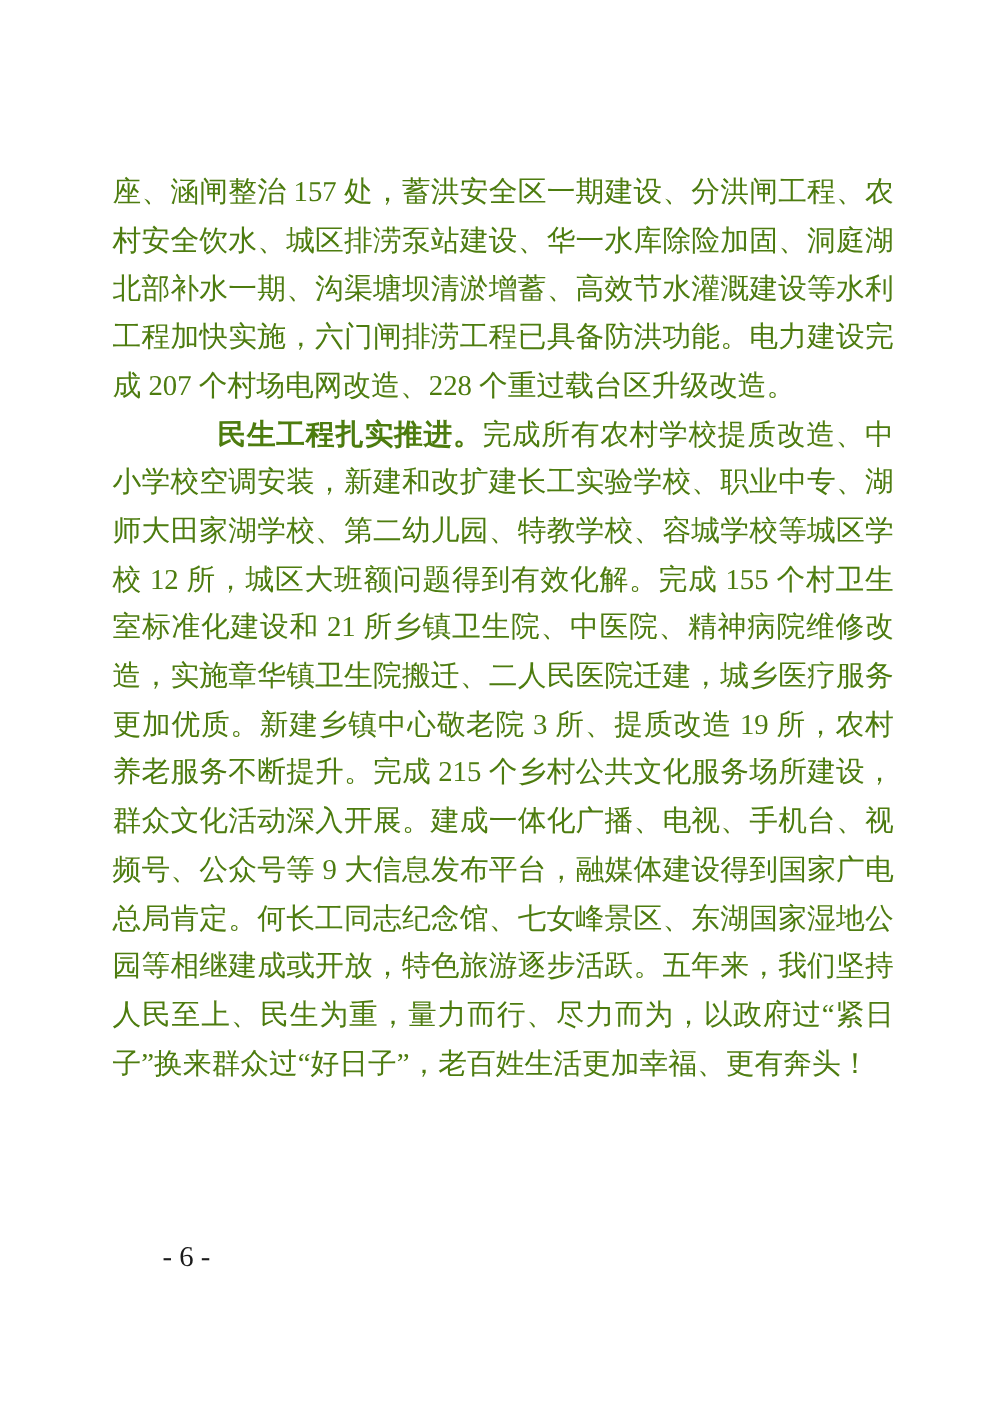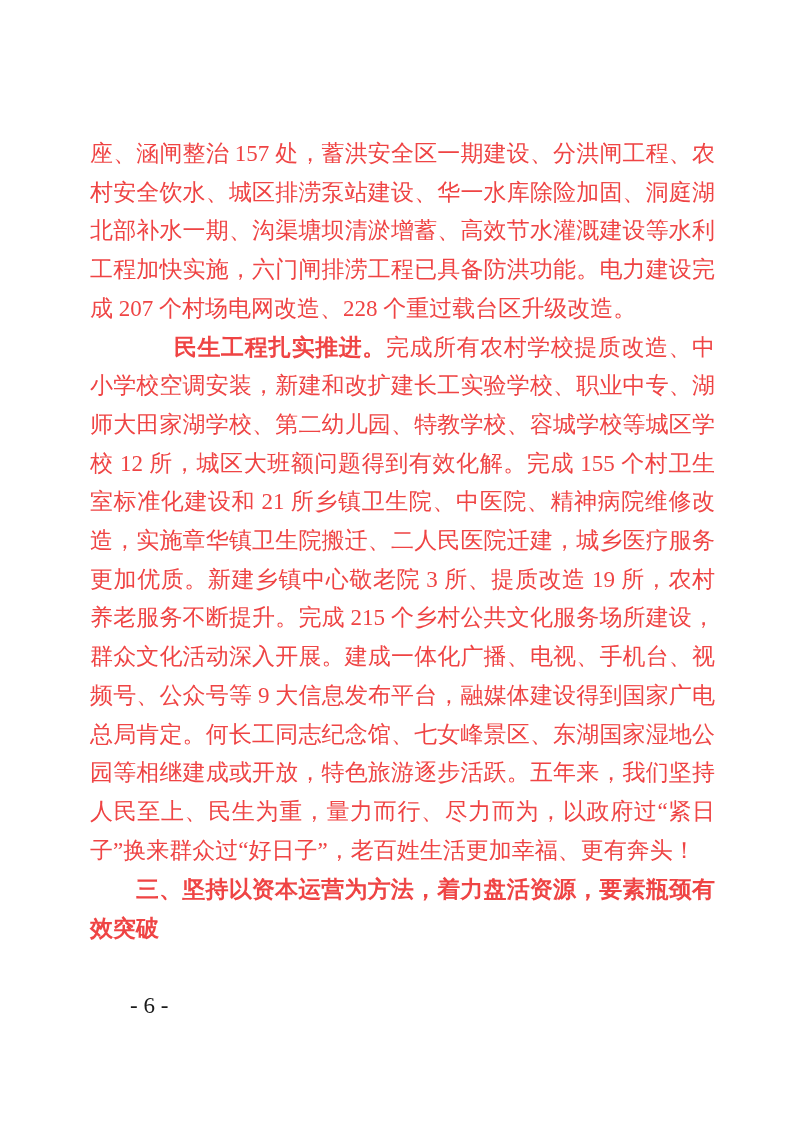--- a/index.html
+++ b/index.html
@@ -20,21 +20,21 @@
     top: 135px;
     width: 625px;
   }
   .content p {
     margin: 0;
     padding: 0;
     text-align: justify;
     text-justify: inter-character;
     font-size: 23px;
     line-height: 38.7px;
-    color: #ef4444;
+    color: #4d7c0f;
     letter-spacing: 0;
   }
   p.body {
     font-family: "Liberation Serif", "DejaVu Serif", serif;
   }
   p.heading {
     font-family: "Liberation Sans", "DejaVu Sans", sans-serif;
     font-weight: 700;
   }
   p.indent {
@@ -55,16 +55,15 @@
     color: #1b1b1b;
   }
 </style>
 </head>
 <body>
 
 <div class="page">
   <div class="content" id="content">
       <p class="body">座、涵闸整治 157 处，蓄洪安全区一期建设、分洪闸工程、农村安全饮水、城区排涝泵站建设、华一水库除险加固、洞庭湖北部补水一期、沟渠塘坝清淤增蓄、高效节水灌溉建设等水利工程加快实施，六门闸排涝工程已具备防洪功能。电力建设完成 207 个村场电网改造、228 个重过载台区升级改造。</p>
       <p class="body indent"><span class="lead">民生工程扎实推进。</span>完成所有农村学校提质改造、中小学校空调安装，新建和改扩建长工实验学校、职业中专、湖师大田家湖学校、第二幼儿园、特教学校、容城学校等城区学校 12 所，城区大班额问题得到有效化解。完成 155 个村卫生室标准化建设和 21 所乡镇卫生院、中医院、精神病院维修改造，实施章华镇卫生院搬迁、二人民医院迁建，城乡医疗服务更加优质。新建乡镇中心敬老院 3 所、提质改造 19 所，农村养老服务不断提升。完成 215 个乡村公共文化服务场所建设，群众文化活动深入开展。建成一体化广播、电视、手机台、视频号、公众号等 9 大信息发布平台，融媒体建设得到国家广电总局肯定。何长工同志纪念馆、七女峰景区、东湖国家湿地公园等相继建成或开放，特色旅游逐步活跃。五年来，我们坚持人民至上、民生为重，量力而行、尽力而为，以政府过“紧日子”换来群众过“好日子”，老百姓生活更加幸福、更有奔头！</p>
-      <p class="heading indent">三、坚持以资本运营为方法，着力盘活资源，要素瓶颈有效突破</p>
     </div>
   <div class="page-number">- 6 -</div>
 </div>
 
 </body></html>

